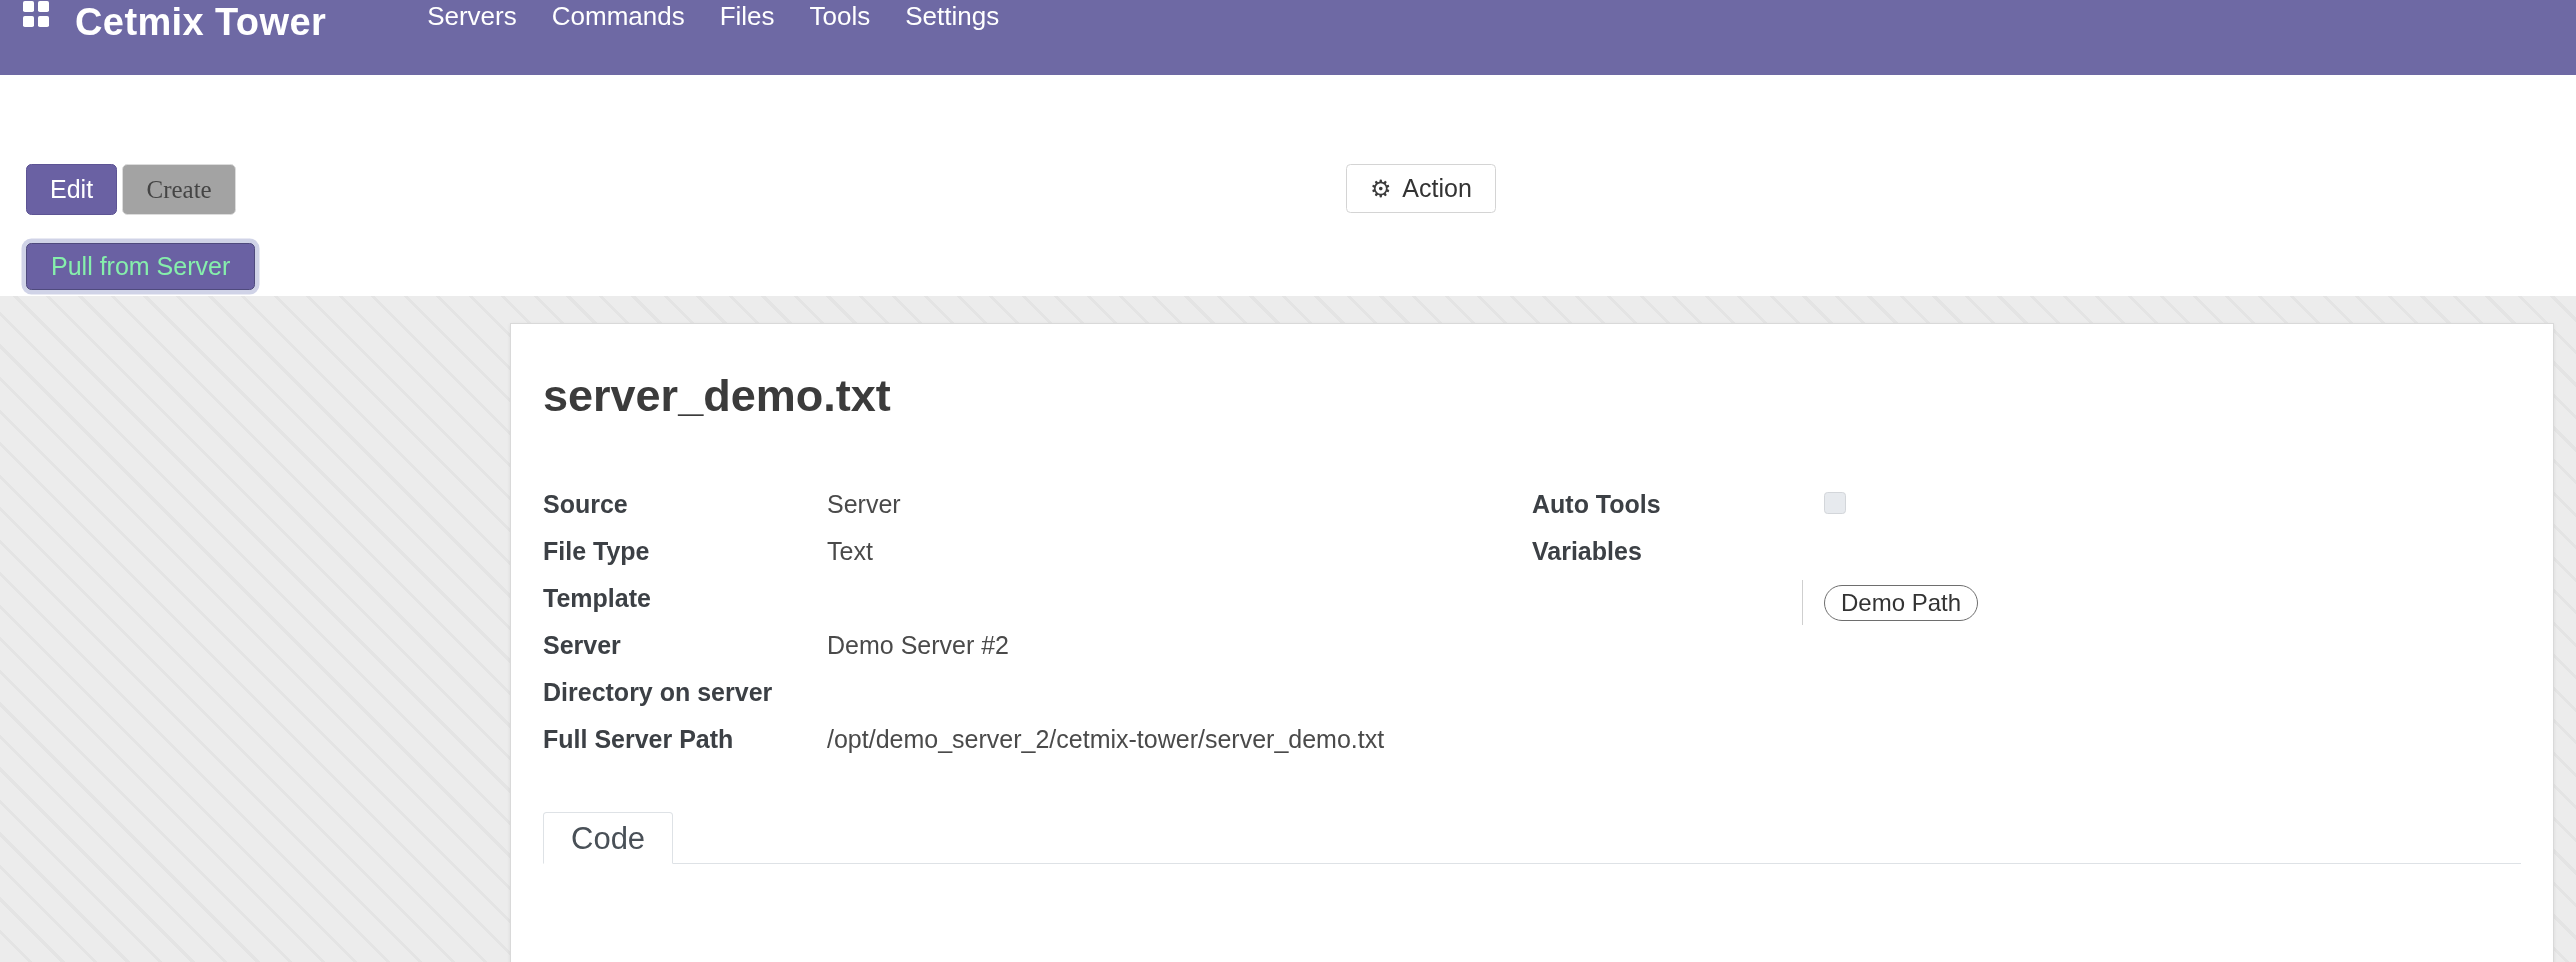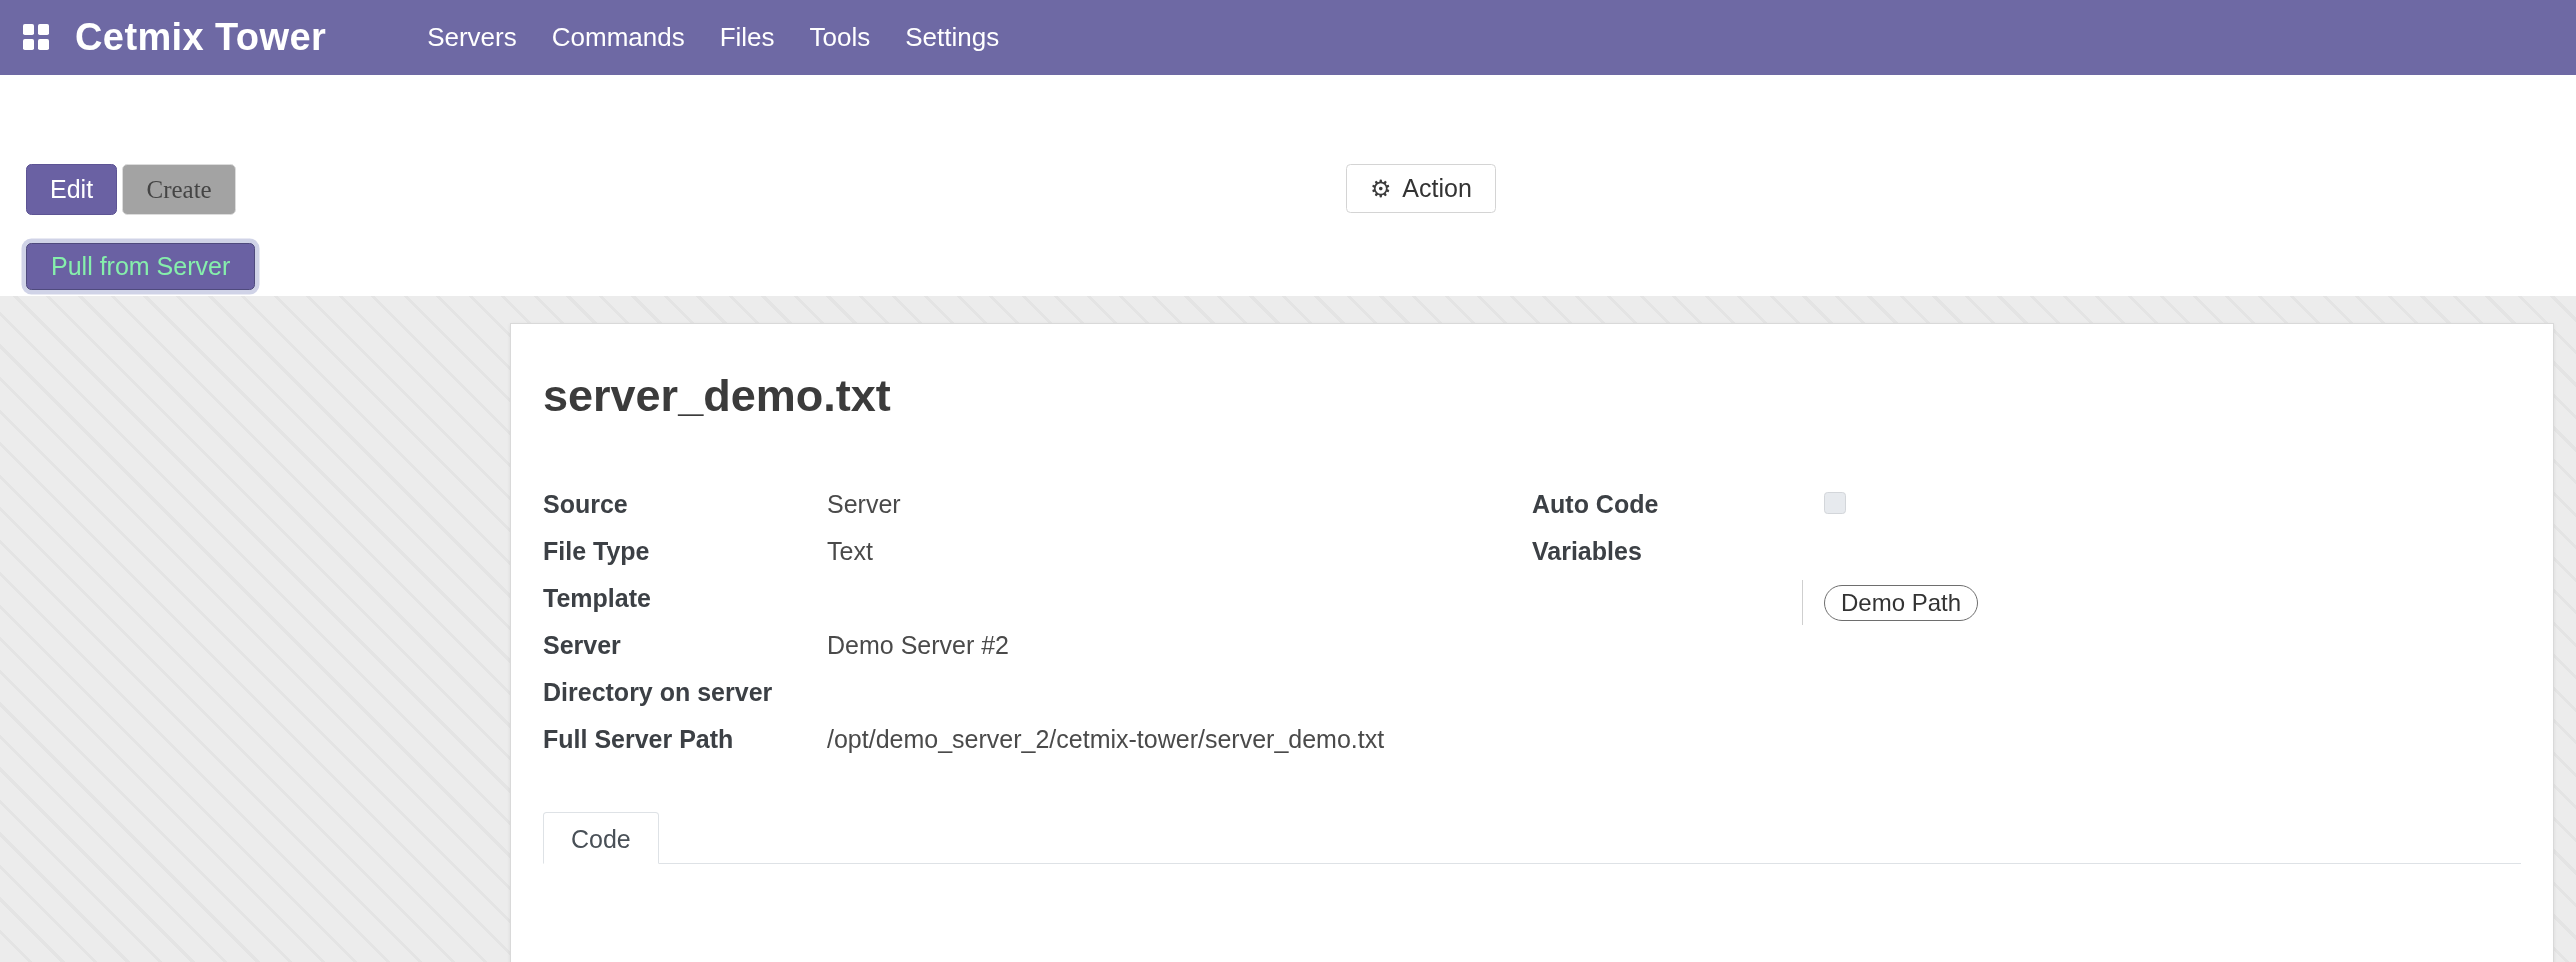--- a/index.html
+++ b/index.html
@@ -9,21 +9,21 @@
     font-family: "Liberation Sans", sans-serif;
     background: #ffffff;
     overflow: hidden;
   }
   .page { position: relative; width: 2576px; height: 962px; overflow: hidden; }
 
   
   .navbar {
     position: absolute; top: 0; left: 0; right: 0; height: 75px;
     background: #6e69a4;
-    display: flex; align-items: center;
+    display: flex; align-items: flex-start;
     padding: 1px 23px;
   }
   .apps-icon {
     width: 27px; height: 27px;
     display: grid; grid-template-columns: 10.8px 10.8px; grid-auto-rows: 10.8px; gap: 4.5px;
     cursor: pointer; flex-shrink: 0;
   }
   .apps-icon span { background: #ffffff; border-radius: 1.8px; }
   .brand {
     margin-left: 25px;
@@ -112,21 +112,21 @@
   .tag {
     display: inline-block;
     border: 0.9px solid #6e6e6e; border-radius: 897px;
     padding: 1.8px 16px 3.6px; font-size: 24px; line-height: 29px; color: #333333;
     background: #ffffff; cursor: pointer;
   }
 
   .tab-strip { margin-top: 40px; border-bottom: 0.9px solid #dee2e6; }
   .tab {
     display: inline-block; padding: 0 27px; height: 52px; line-height: 52px;
-    font-size: 25px; color: #495057;
+    font-size: 31px; color: #495057;
     background: #ffffff;
     border: 0.9px solid #dee2e6; border-bottom: 0.9px solid #ffffff;
     border-radius: 3.6px 3.6px 0 0;
     margin-bottom: -0.9px; margin-left: 0;
     cursor: pointer;
   }
 </style>
 </head>
 <body>
 
@@ -190,21 +190,21 @@
             <div class="label">Directory on server</div>
           </div>
           <div class="row">
             <div class="label">Full Server Path</div>
             <div class="value">/opt/demo_server_2/cetmix-tower/server_demo.txt</div>
           </div>
         </div>
 
         <div class="group group-right">
           <div class="row">
-            <div class="label">Auto Code</div>
+            <div class="label">Auto Tools</div>
             <span class="checkbox"></span>
           </div>
           <div class="row">
             <div class="label">Variables</div>
             <div class="value m2m-cell">
               <span class="tag">Demo Path</span>
             </div>
           </div>
         </div>
       </div>

